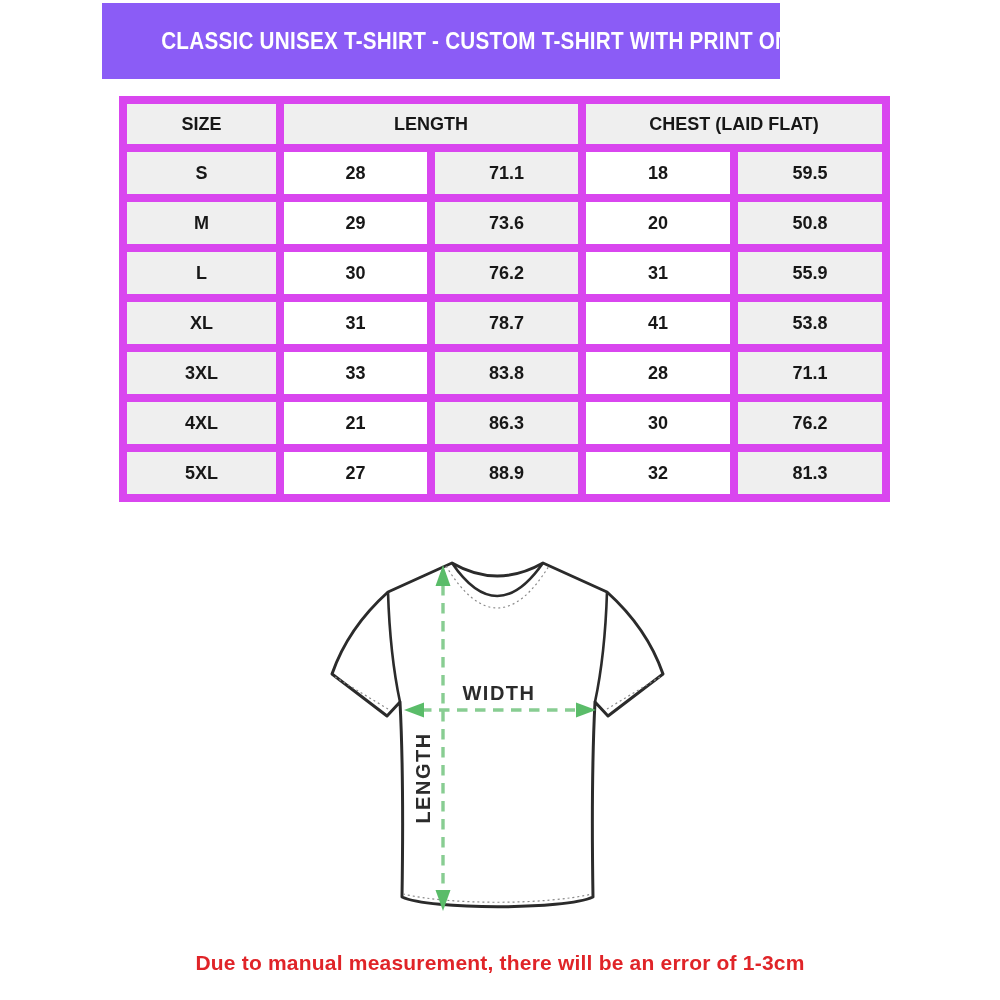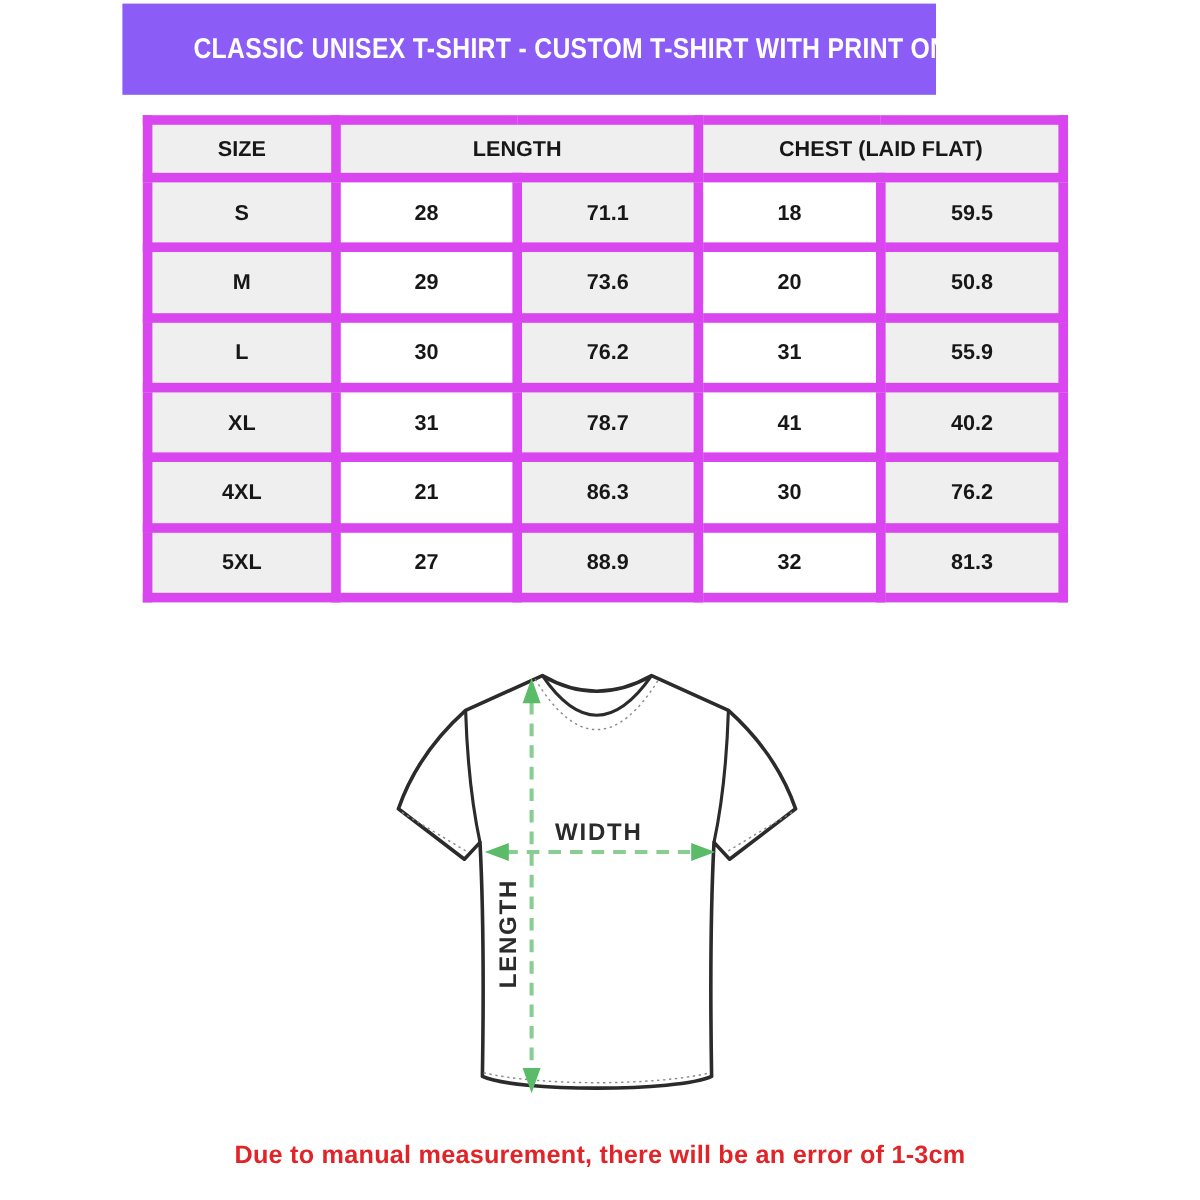--- a/index.html
+++ b/index.html
@@ -98,21 +98,28 @@
         <td class="cell-white">30</td>
         <td class="cell-gray">76.2</td>
         <td class="cell-white">31</td>
         <td class="cell-gray">55.9</td>
       </tr>
       <tr>
         <th class="cell-gray">XL</th>
         <td class="cell-white">31</td>
         <td class="cell-gray">78.7</td>
         <td class="cell-white">41</td>
-        <td class="cell-gray">40.2</td>
+        <td class="cell-gray">53.8</td>
+      </tr>
+      <tr>
+        <th class="cell-gray">3XL</th>
+        <td class="cell-white">33</td>
+        <td class="cell-gray">83.8</td>
+        <td class="cell-white">28</td>
+        <td class="cell-gray">71.1</td>
       </tr>
       <tr>
         <th class="cell-gray">4XL</th>
         <td class="cell-white">21</td>
         <td class="cell-gray">86.3</td>
         <td class="cell-white">30</td>
         <td class="cell-gray">76.2</td>
       </tr>
       <tr>
         <th class="cell-gray">5XL</th>

